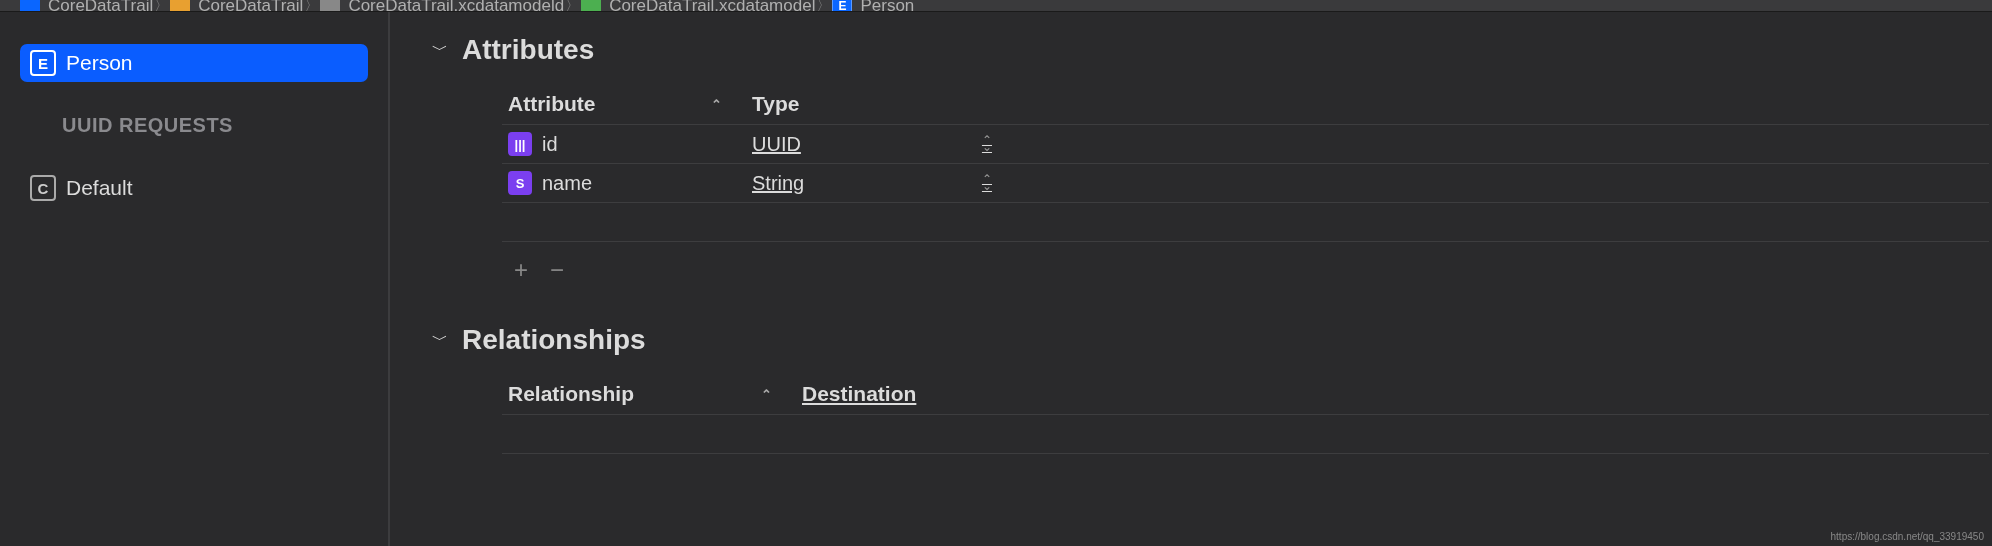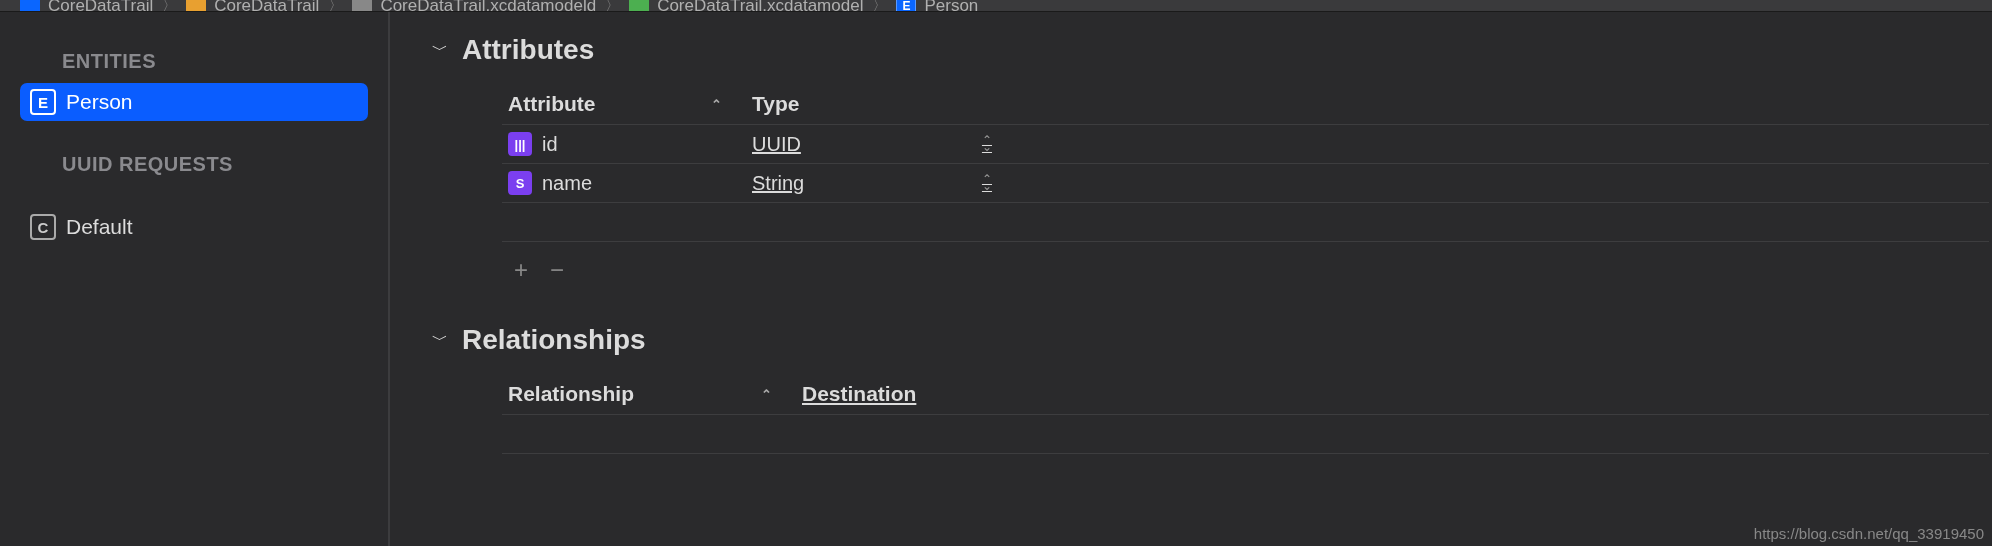--- a/index.html
+++ b/index.html
@@ -16,21 +16,20 @@
       overflow: hidden;
       position: relative;
     }
     .breadcrumb {
       height: 12px;
       background: #3a3a3c;
       border-bottom: 1px solid #1a1a1a;
       display: flex;
       align-items: center;
       padding: 0 20px;
-      gap: 8px;
       font-size: 17px;
       color: #b0b0b0;
       overflow: hidden;
     }
     .breadcrumb-item {
       display: flex;
       align-items: center;
       gap: 8px;
     }
     .bc-icon {
@@ -210,21 +209,21 @@
       color: #888;
       font-size: 24px;
     }
     .add-remove span { cursor: pointer; }
 
     .watermark {
       position: absolute;
       bottom: 4px;
       right: 8px;
       color: #888;
-      font-size: 15px;
+      font-size: 10px;
     }
   </style>
 </head>
 <body>
 
 <div class="breadcrumb">
   <div class="breadcrumb-item">
     <div class="bc-icon bc-blue"></div>
     <span>CoreDataTrail</span>
   </div>
@@ -245,21 +244,20 @@
   </div>
   <span class="bc-sep">〉</span>
   <div class="breadcrumb-item">
     <div class="bc-icon bc-e">E</div>
     <span>Person</span>
   </div>
 </div>
 
 <div class="main-layout">
   <div class="sidebar">
-    <div class="sidebar-section-header">ENTITIES</div>
     <div class="sidebar-item selected">
       <div class="entity-icon">E</div>
       <span>Person</span>
     </div>
 
     <div style="height: 22px"></div>
     <div class="sidebar-section-header">UUID REQUESTS</div>
 
     <div style="height: 22px"></div>
     <div class="sidebar-item">

